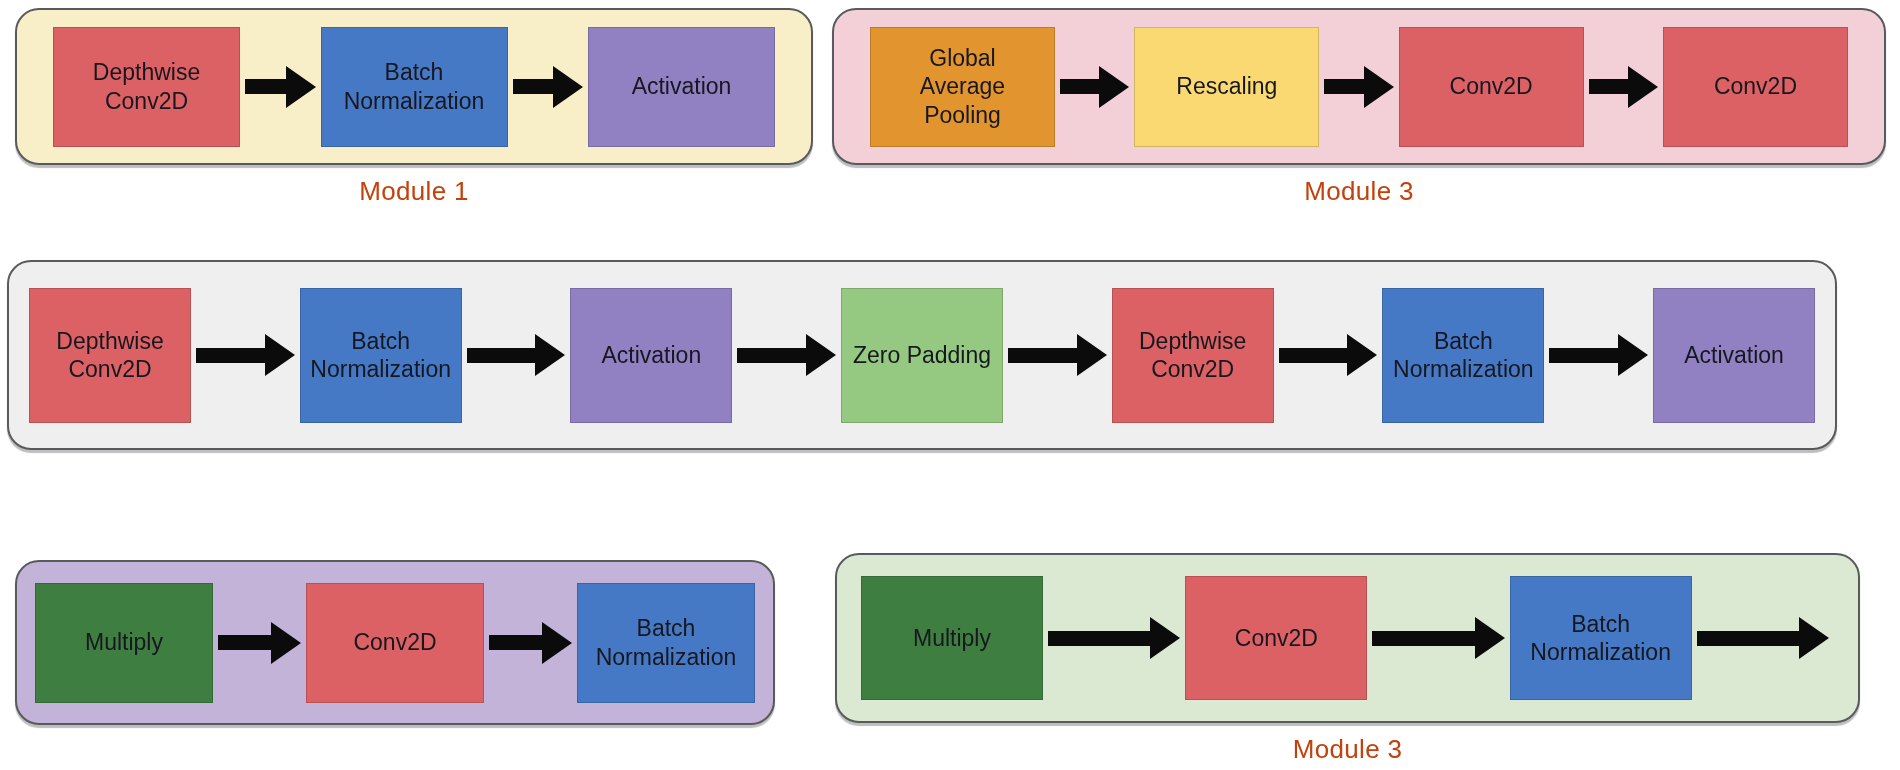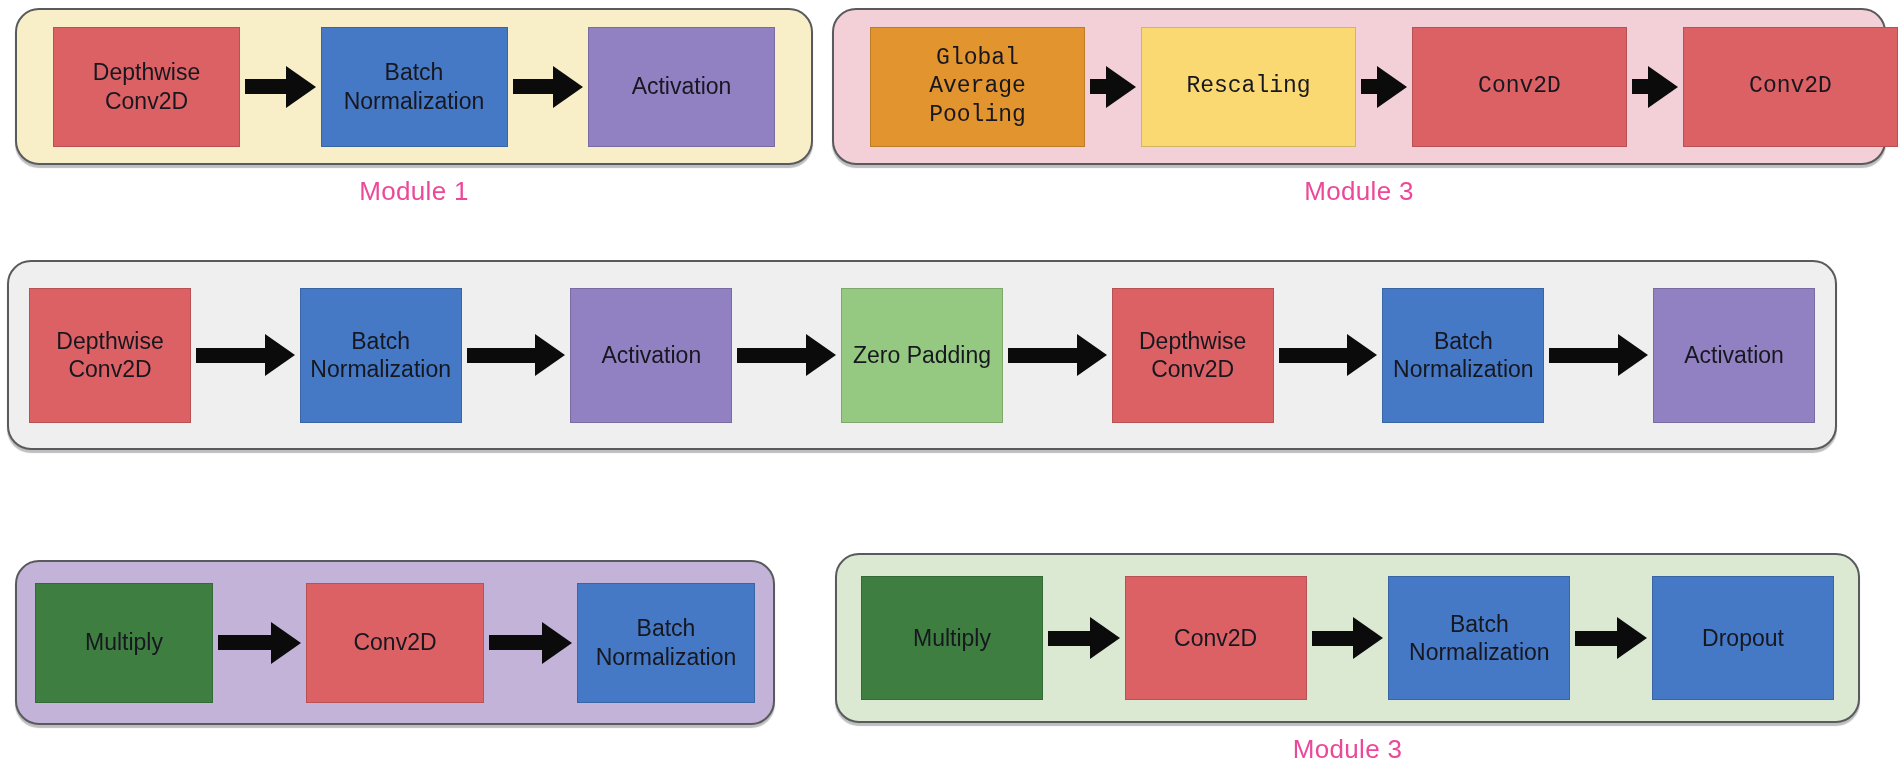--- a/index.html
+++ b/index.html
@@ -16,21 +16,21 @@
     border: 2px solid #595a5e;
     border-radius: 24px;
     display: flex;
     align-items: center;
     box-shadow: 0 3px 1px rgba(70,70,70,0.35);
   }
   .module-label {
     text-align: center;
     font-size: 26px;
     font-weight: 500;
-    color: #ec4899;
+    color: #c2410c;
     margin-top: 11px;
     letter-spacing: 0.3px;
   }
   .block {
     box-sizing: border-box;
     flex-shrink: 0;
     display: flex;
     align-items: center;
     justify-content: center;
     text-align: center;
@@ -56,21 +56,21 @@
     border-bottom: 21px solid transparent;
     margin-left: -1px;
   }
   
   #m1 { left: 15px; top: 8px; width: 798px; }
   #m1 .module-box { height: 157px; padding: 0 36px; }
   #m1 .block { width: 187px; height: 120px; }
   
   #m3 { left: 832px; top: 8px; width: 1054px; }
   #m3 .module-box { height: 157px; padding: 0 36px; }
-  #m3 .block { width: 215px; height: 120px; font-family: Liberation Mono, monospace; }
+  #m3 .block { width: 185px; height: 120px; }
   
   #m2 { left: 7px; top: 260px; width: 1830px; }
   #m2 .module-box { height: 190px; padding: 0 20px; }
   #m2 .block { width: 162px; height: 135px; }
   
   #m4 { left: 15px; top: 560px; width: 760px; }
   #m4 .module-box { height: 165px; padding: 0 18px; }
   #m4 .block { width: 178px; height: 120px; }
   
   #m5 { left: 835px; top: 553px; width: 1025px; }
@@ -221,18 +221,15 @@
       <div class="shaft"></div>
       <div class="head"></div>
     </div>
     <div class="block" style="background: rgb(69, 121, 197);">
       <span class="block-text">Batch Normalization</span>
     </div>
     <div class="arrow">
       <div class="shaft"></div>
       <div class="head"></div>
     </div>
-    <div class="block" style="background: rgb(69, 121, 197);">
-      <span class="block-text">Dropout</span>
-    </div>
   </div>
   <div class="module-label">Module 3</div>
 </div>
 
 </body></html>

